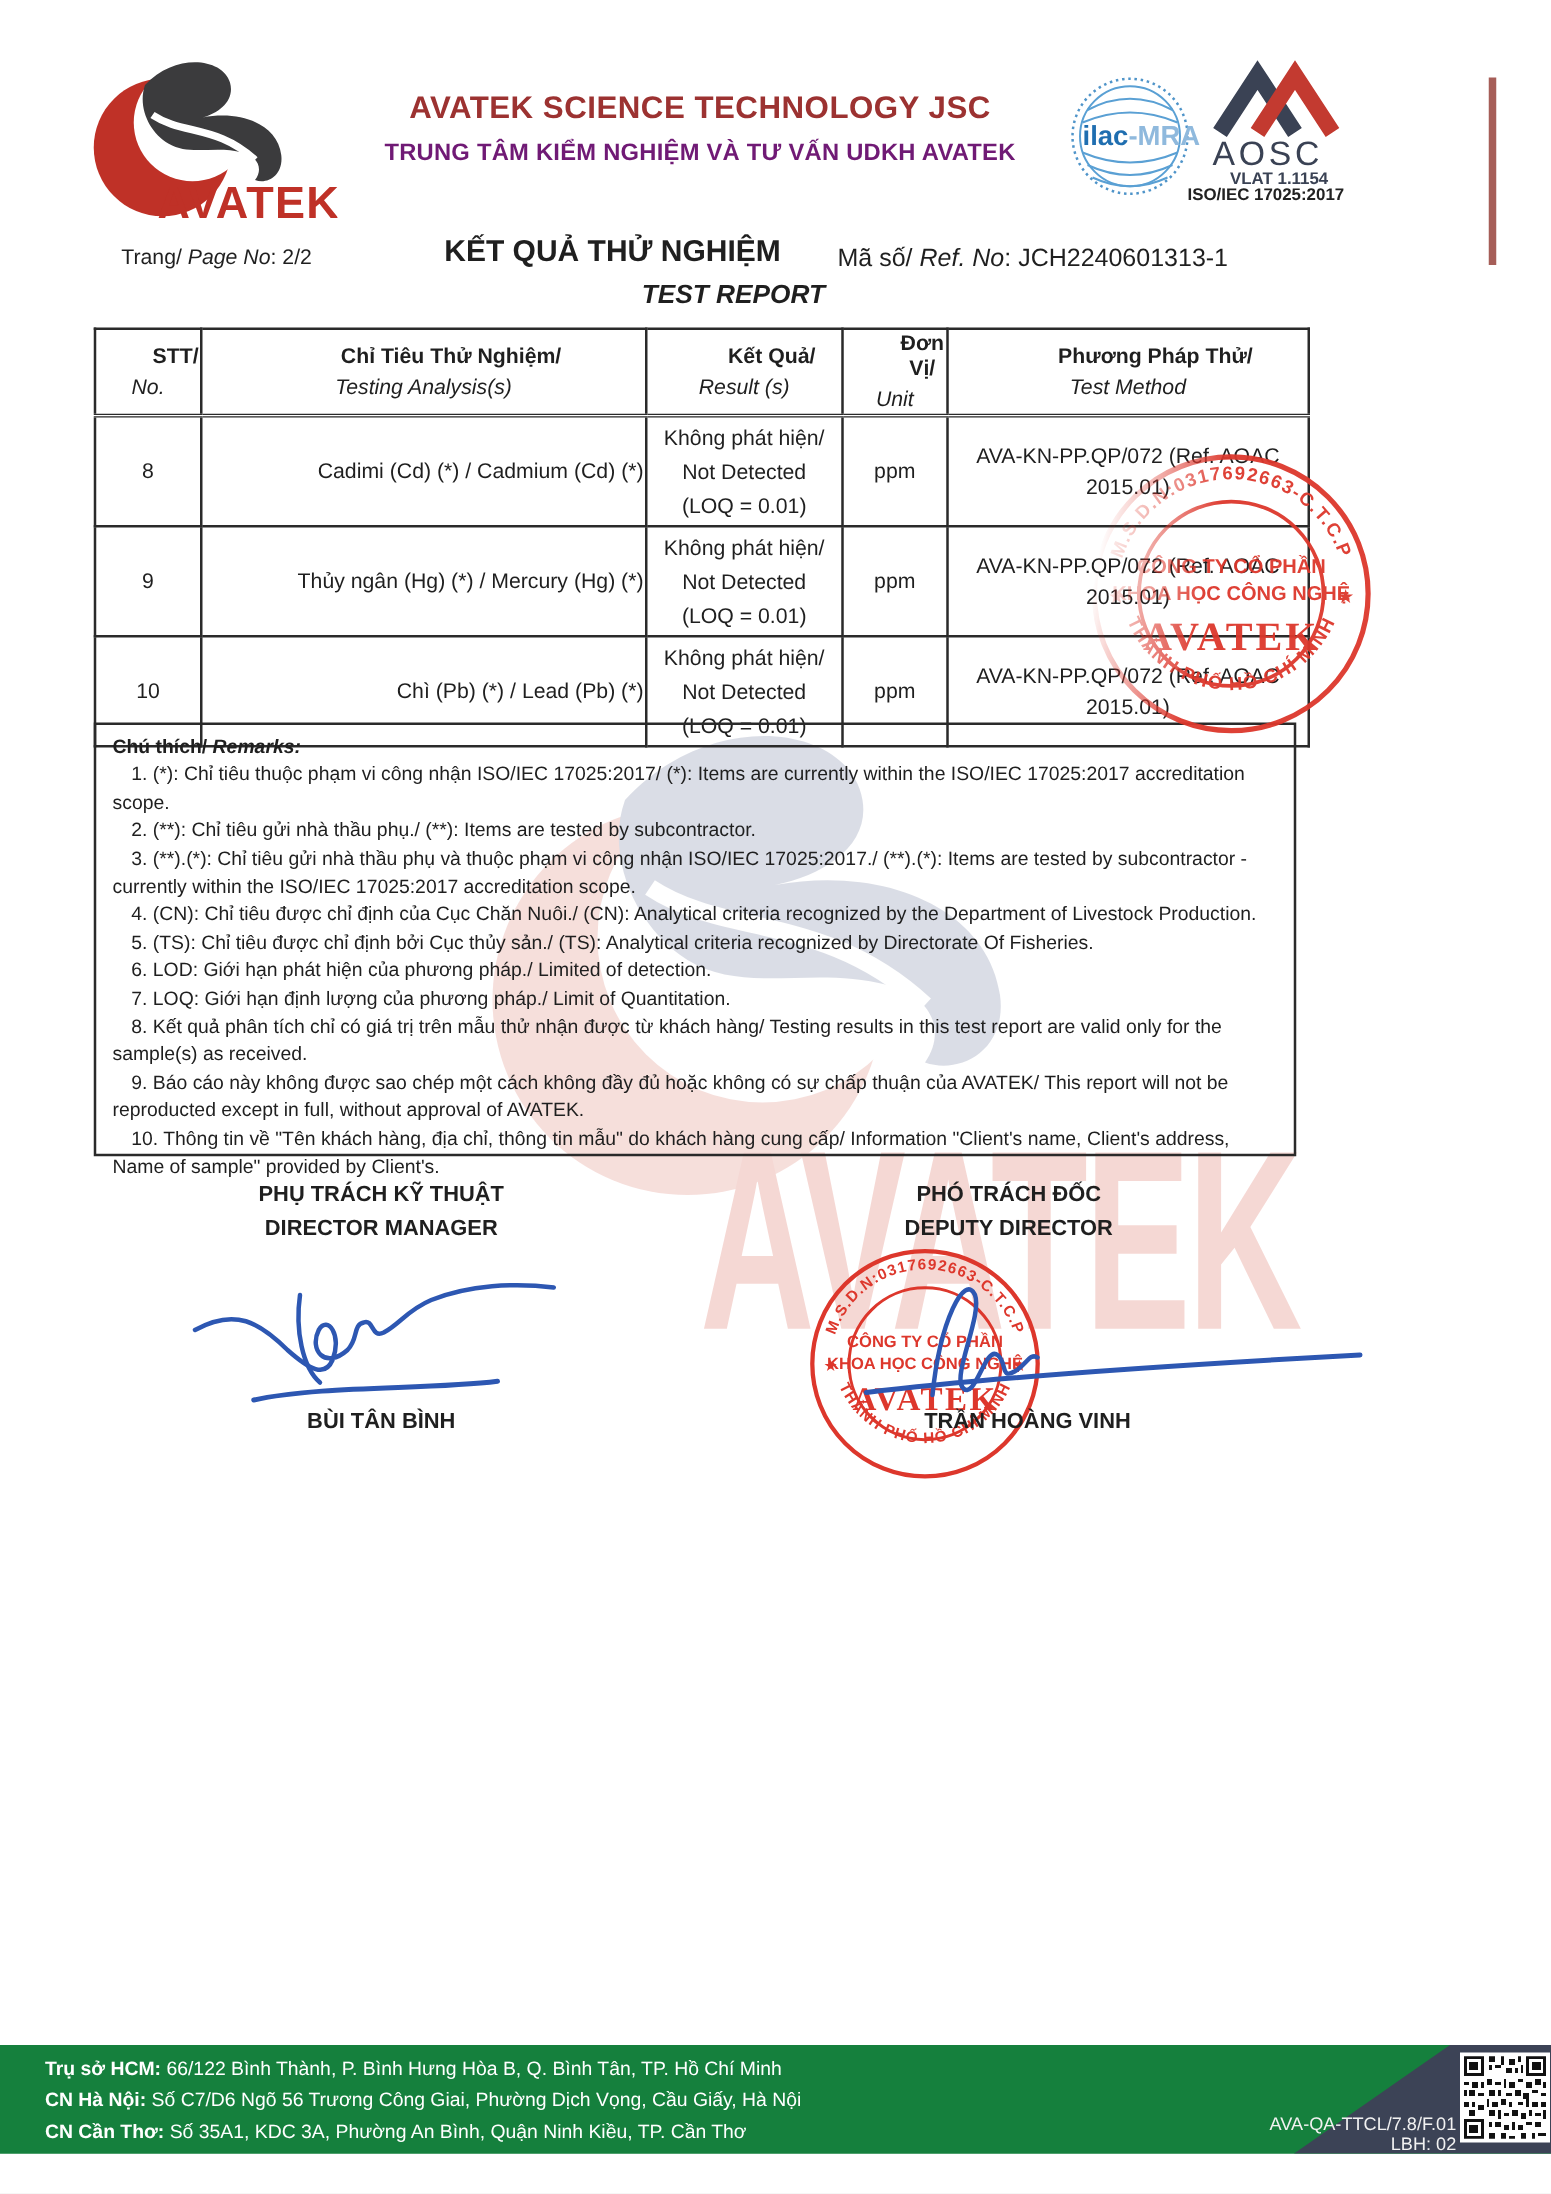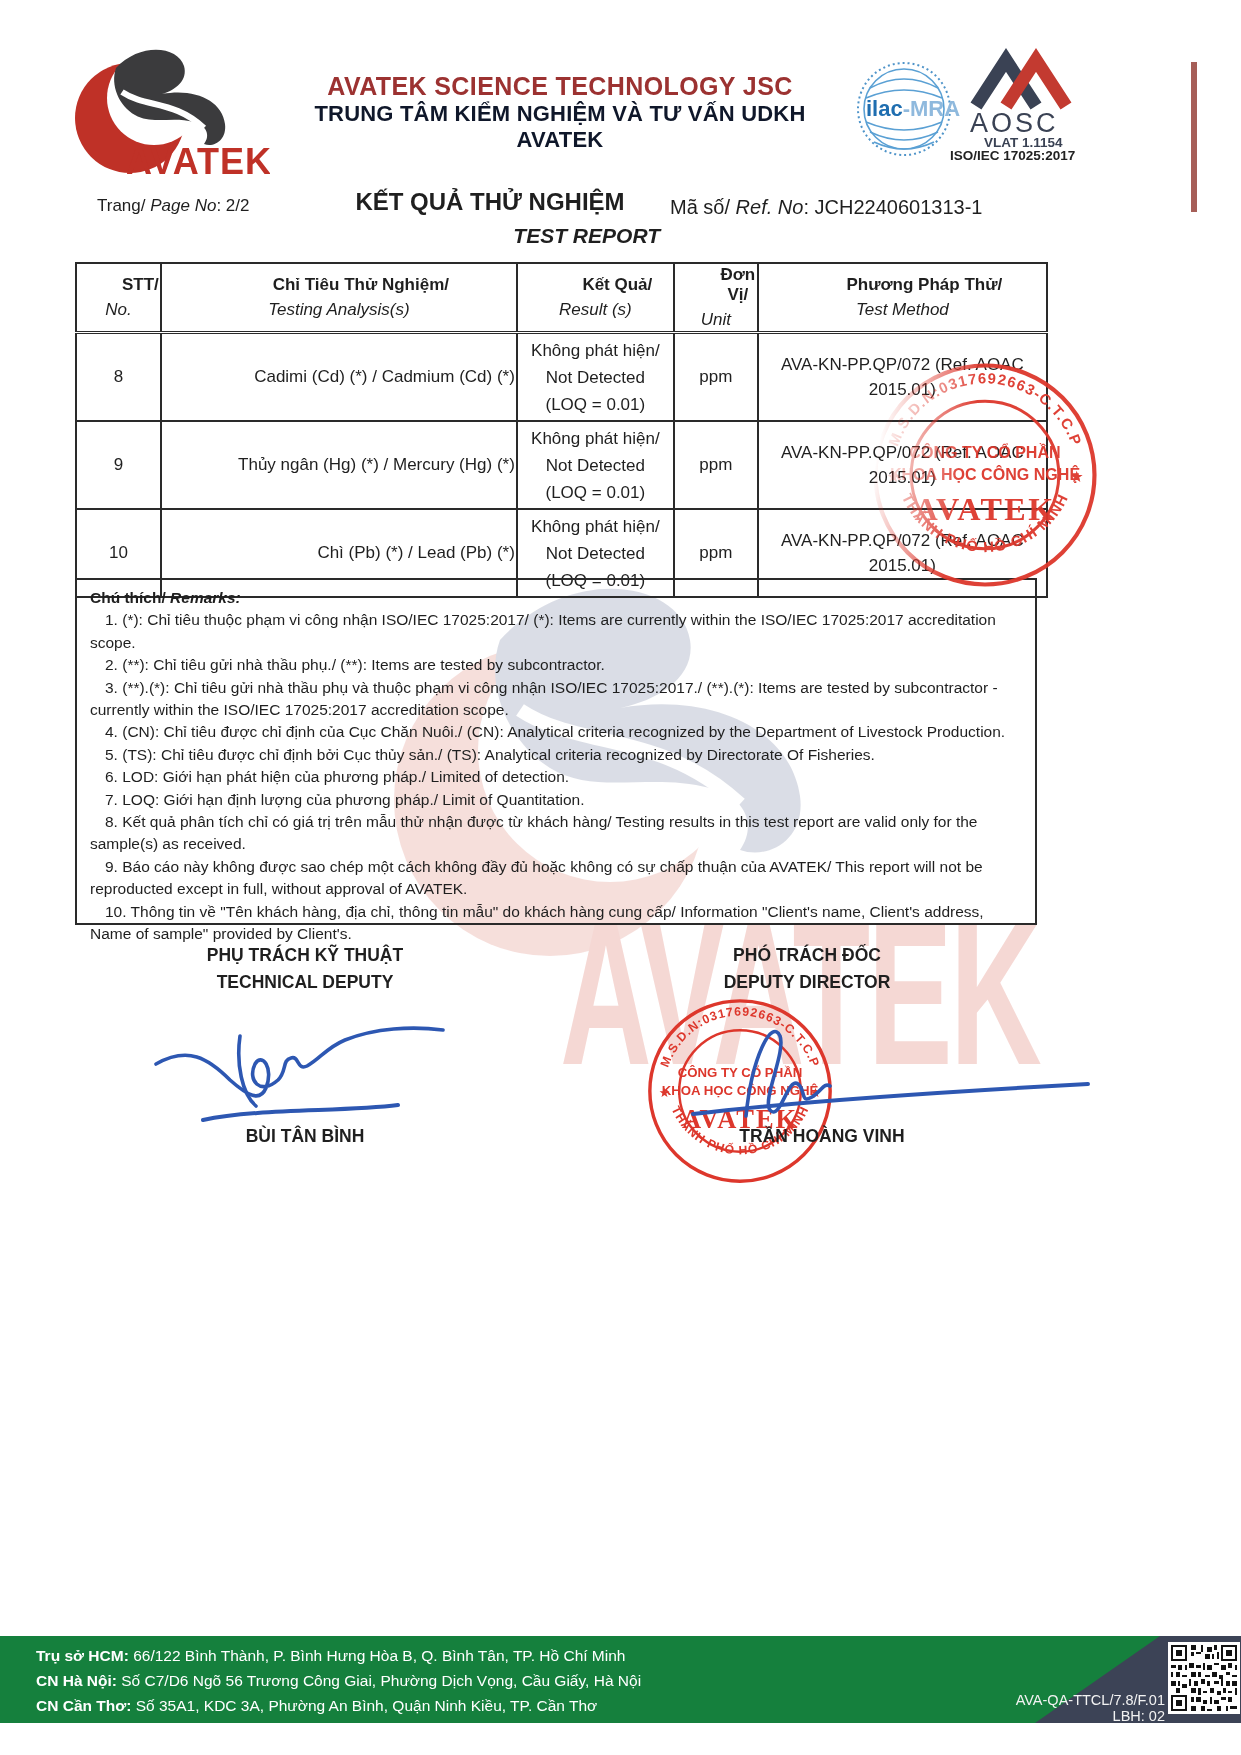--- a/index.html
+++ b/index.html
@@ -3,21 +3,21 @@
 <meta charset="utf-8">
 <style>
   html,body{margin:0;padding:0;background:#e9e9e9;}
   .page{position:relative;width:1241px;height:1755px;background:#fff;margin:0 auto;
         font-family:"Liberation Sans",sans-serif;color:#1f1f1f;overflow:hidden;}
   .abs{position:absolute;}
   
   .logo-box{left:58px;top:40px;width:212px;height:152px;z-index:2;}
   .company{left:275px;top:72px;width:570px;text-align:center;z-index:2;}
   .company-name{font-size:25px;font-weight:bold;color:#9c3231;letter-spacing:.4px;}
-  .company-sub{font-size:22px;font-weight:bold;color:#0f172a;margin-top:0;letter-spacing:.2px;}
+  .company-sub{font-size:19px;font-weight:bold;color:#701a75;margin-top:11px;letter-spacing:.2px;}
   .ilac-box{left:848px;top:50px;width:112px;height:118px;z-index:2;}
   .aosc-box{left:962px;top:48px;width:120px;height:102px;z-index:2;}
   .iso-label{left:950px;top:148px;width:150px;font-size:13.5px;font-weight:bold;color:#222;z-index:2;}
   .edge-artifact{left:1191px;top:62px;width:6px;height:150px;background:#97423b;opacity:.85;z-index:2;}
   
   .page-no{left:97px;top:196px;font-size:17px;z-index:2;}
   .italic{font-style:italic;}
   .title-vi{left:320px;top:188px;width:340px;text-align:center;font-size:24px;font-weight:bold;z-index:2;}
   .title-en{left:320px;top:224px;width:340px;text-align:right;font-size:21px;font-weight:bold;font-style:italic;z-index:2;}
   .ref-no{left:670px;top:196px;font-size:20px;z-index:2;}
@@ -228,21 +228,21 @@
     <div class="remark-item">5. (TS): Chỉ tiêu được chỉ định bởi Cục thủy sản./ (TS): Analytical criteria recognized by Directorate Of Fisheries.</div>
     <div class="remark-item">6. LOD: Giới hạn phát hiện của phương pháp./ Limited of detection.</div>
     <div class="remark-item">7. LOQ: Giới hạn định lượng của phương pháp./ Limit of Quantitation.</div>
     <div class="remark-item">8. Kết quả phân tích chỉ có giá trị trên mẫu thử nhận được từ khách hàng/ Testing results in this test report are valid only for the sample(s) as received.</div>
     <div class="remark-item">9. Báo cáo này không được sao chép một cách không đầy đủ hoặc không có sự chấp thuận của AVATEK/ This report will not be reproducted except in full, without approval of AVATEK.</div>
     <div class="remark-item">10. Thông tin về "Tên khách hàng, địa chỉ, thông tin mẫu" do khách hàng cung cấp/ Information "Client's name, Client's address, Name of sample" provided by Client's.</div>
   </div>
 
   <div class="abs sig-title-l">
     <div>PHỤ TRÁCH KỸ THUẬT</div>
-      <div>TECHNICAL DEPUTY</div>
+      <div>DIRECTOR MANAGER</div>
   </div>
   <div class="abs sig-title-r">
     <div>PHÓ TRÁCH ĐỐC</div>
       <div>DEPUTY DIRECTOR</div>
   </div>
 
   <div class="abs sig-left">
     <svg width="310" height="135" viewBox="0 0 310 135">
       <path d="M8,62 C40,44 60,56 82,78 C100,94 112,100 118,86 C126,66 114,50 107,62 C99,78 112,94 130,78 C139,69 134,58 143,56 C151,53 149,69 159,64 C172,57 178,46 197,38 C227,26 264,24 295,28" fill="none" stroke="#2d57b2" stroke-width="3.6" stroke-linecap="round"></path>
       <path d="M92,34 C88,62 94,92 108,104" fill="none" stroke="#2d57b2" stroke-width="3.6" stroke-linecap="round"></path>

